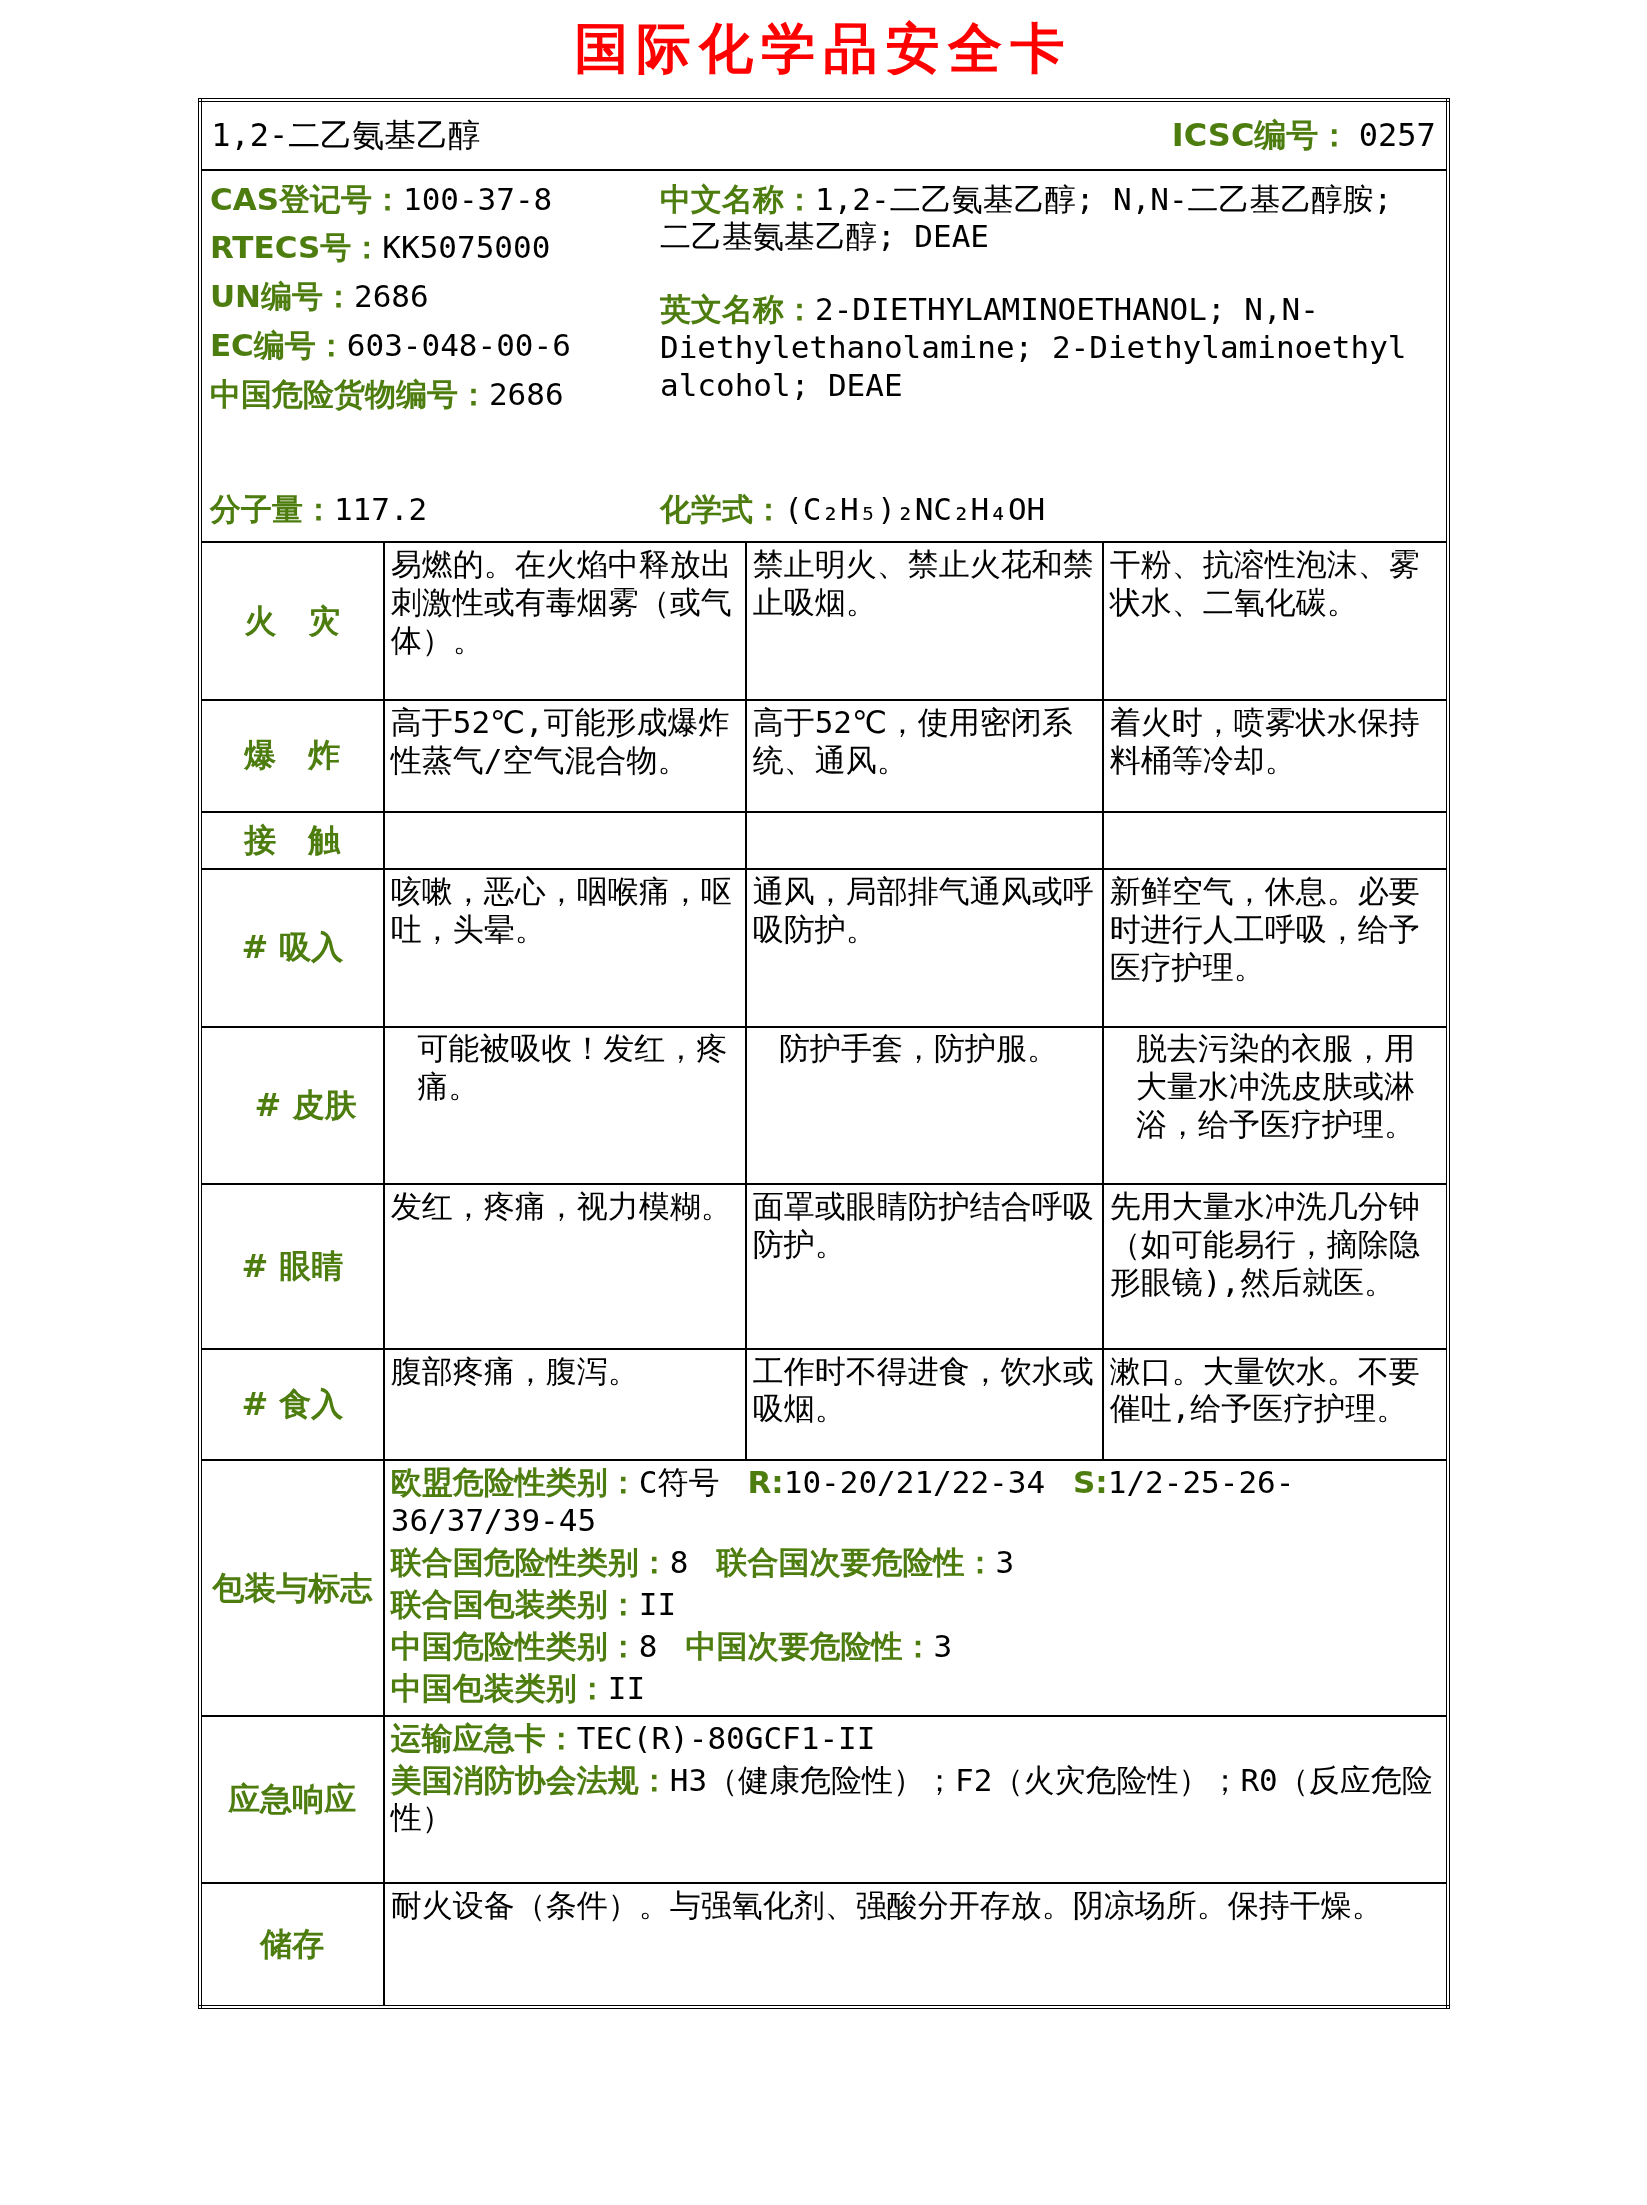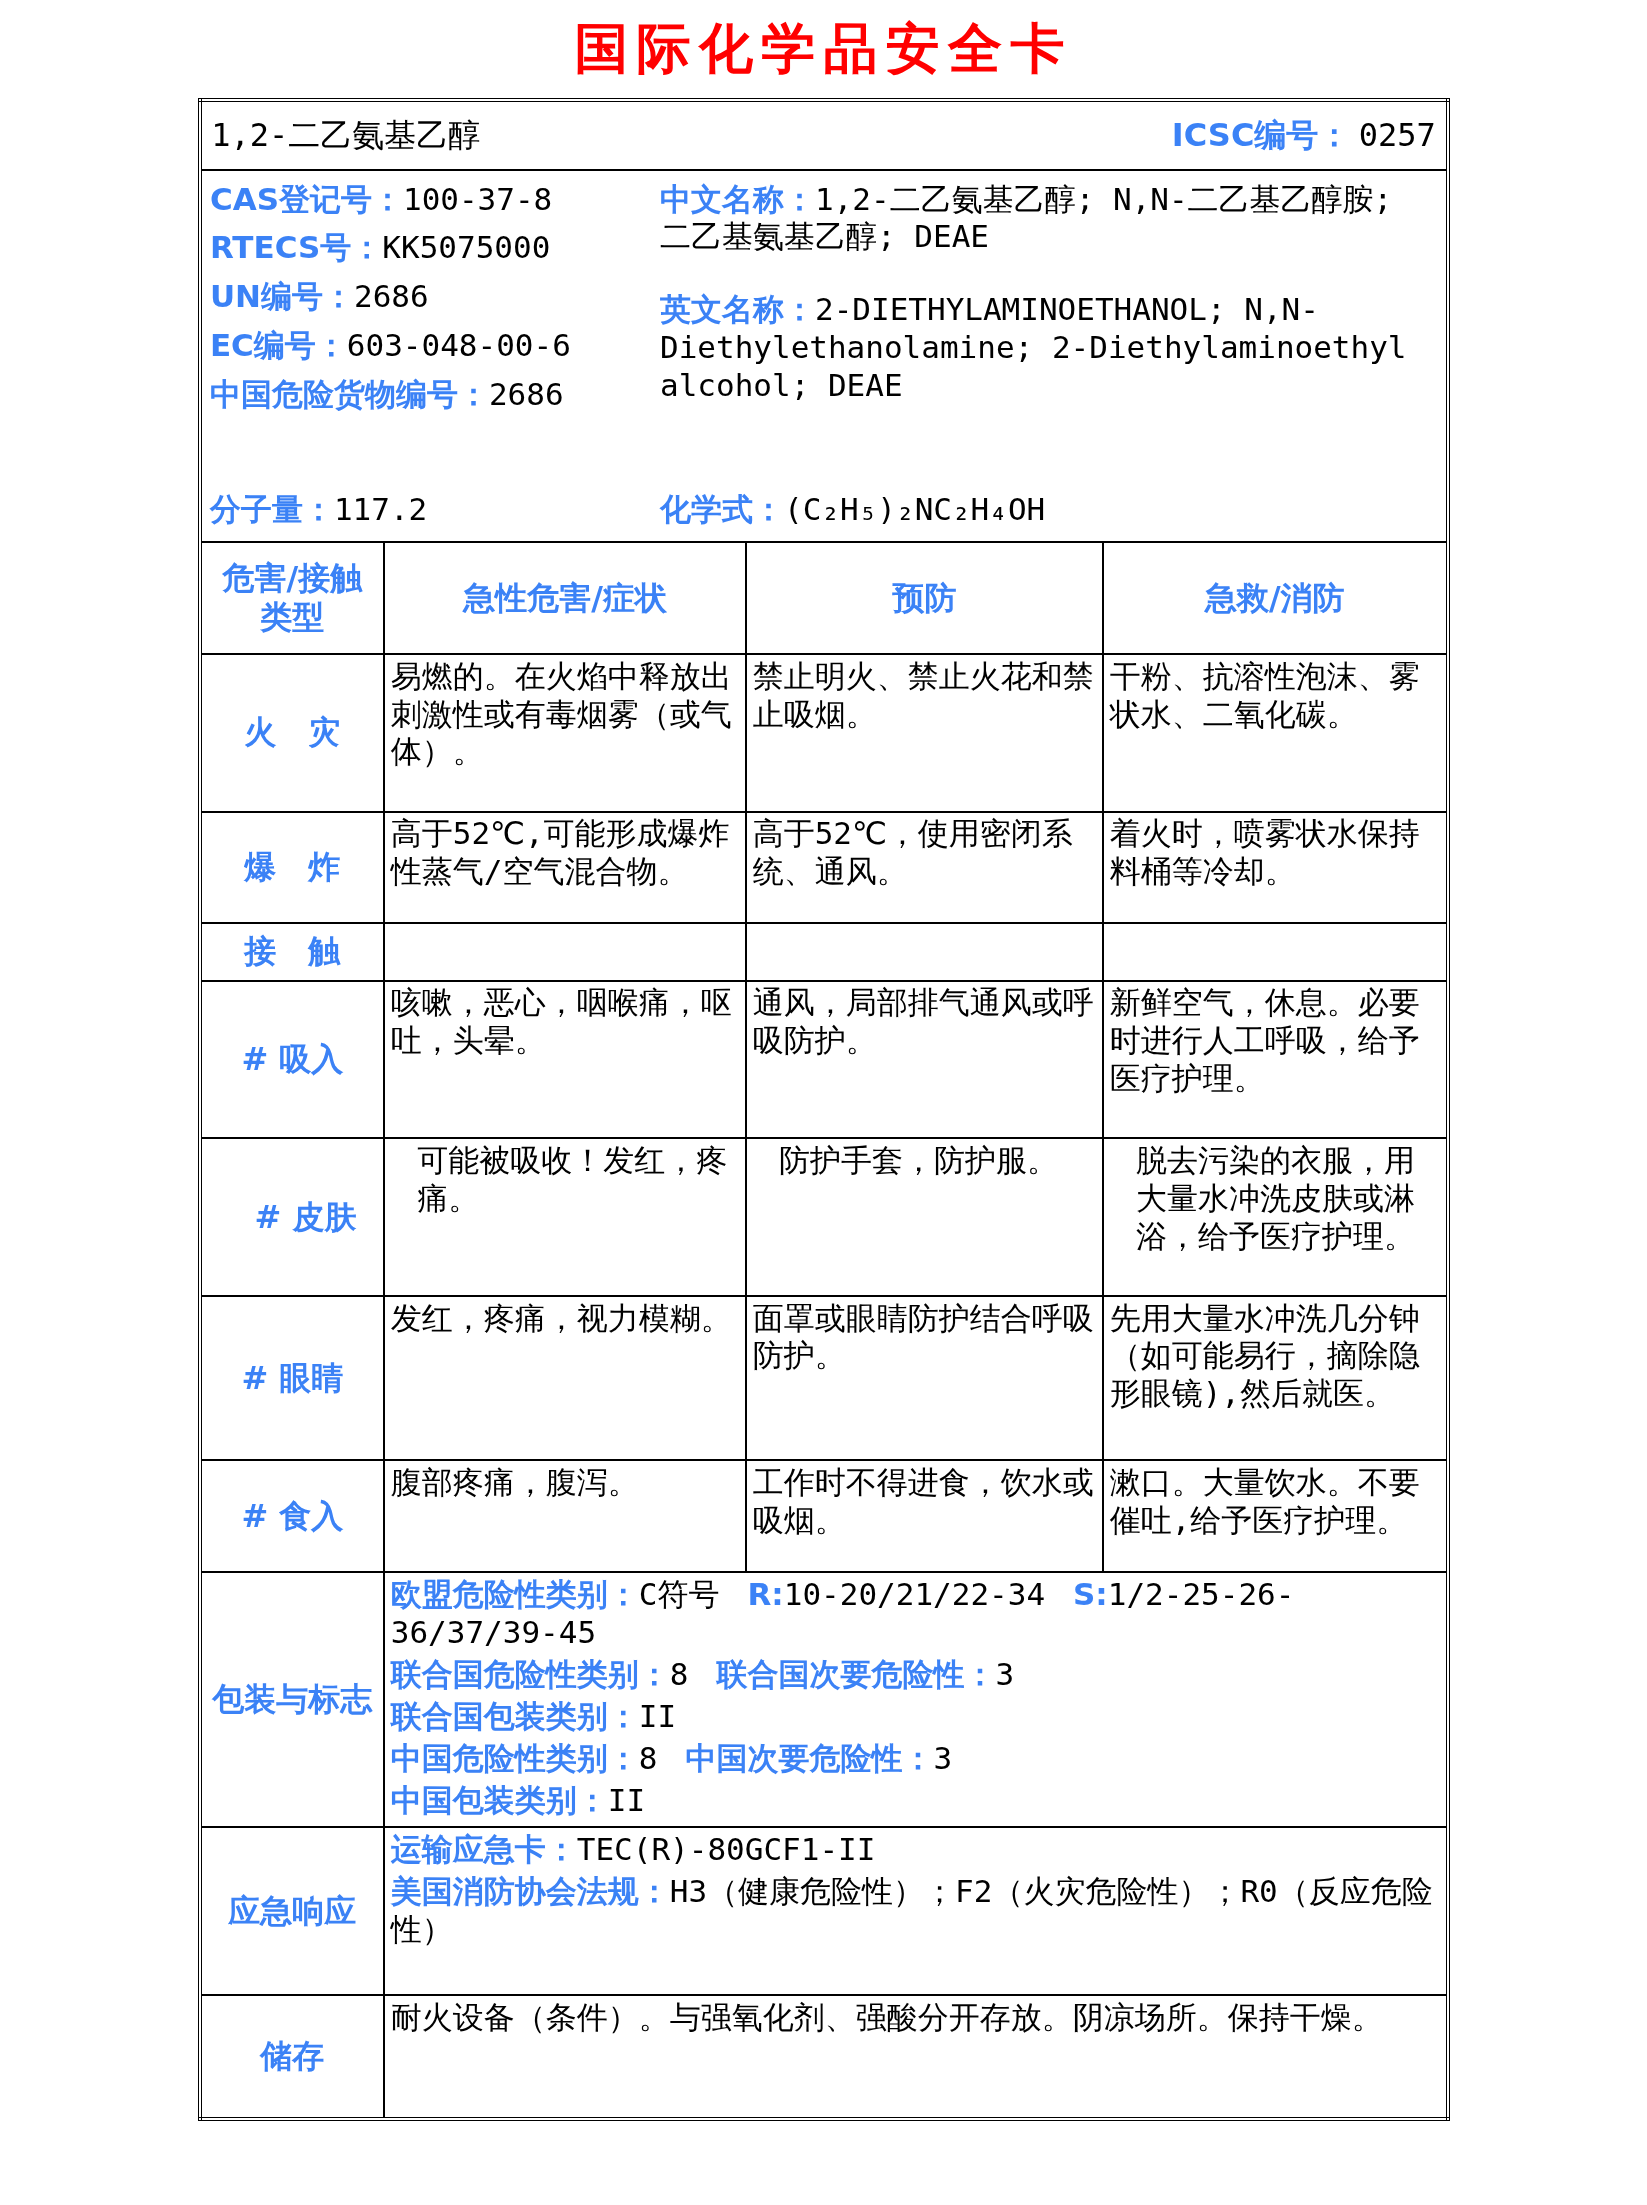--- a/index.html
+++ b/index.html
@@ -28,21 +28,21 @@
   td {
     border:2.8px double #000;
     padding:2.8px 5.6px;
     vertical-align:top;
     font-size:31px;
     line-height:1.22;
     word-break:break-word;
     overflow:hidden;
   }
   .blue, .lbl {
-    color:#3b82f6;
+    color:#4d7c0f;
     font-family:"DejaVu Sans","Liberation Sans",sans-serif;
     font-weight:bold;
   }
   .lbl {
     text-align:center;
     vertical-align:middle;
     white-space:pre-line;
     font-size:32px;
   }
   tr.hdr td { height:104px; }
@@ -111,27 +111,20 @@
           </div>
           <div class="id-right">
             <p class="cn"><span class="blue">中文名称：</span><span>1,2-二乙氨基乙醇; N,N-二乙基乙醇胺; 二乙基氨基乙醇; DEAE</span></p>
             <p class="en"><span class="blue">英文名称：</span><span>2-DIETHYLAMINOETHANOL; N,N-Diethylethanolamine; 2-Diethylaminoethyl alcohol; DEAE</span></p>
             <p class="formula"><span class="blue">化学式：</span><span>(C₂H₅)₂NC₂H₄OH</span></p>
           </div>
         </div>
       </td>
     </tr>
 
-    <tr class="hdr">
-      <td class="lbl">危害/接触
-类型</td>
-      <td class="lbl">急性危害/症状</td>
-      <td class="lbl">预防</td>
-      <td class="lbl">急救/消防</td>
-    </tr>
 
     <tr class="r-fire">
       <td class="lbl">火　灾</td>
       <td>易燃的。在火焰中释放出刺激性或有毒烟雾（或气体）。</td>
       <td>禁止明火、禁止火花和禁止吸烟。</td>
       <td>干粉、抗溶性泡沫、雾状水、二氧化碳。</td>
     </tr>
 
     <tr class="r-expl">
       <td class="lbl">爆　炸</td>

